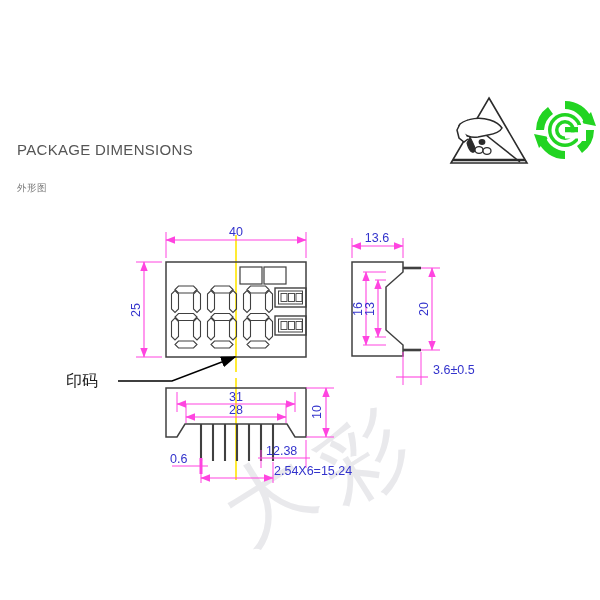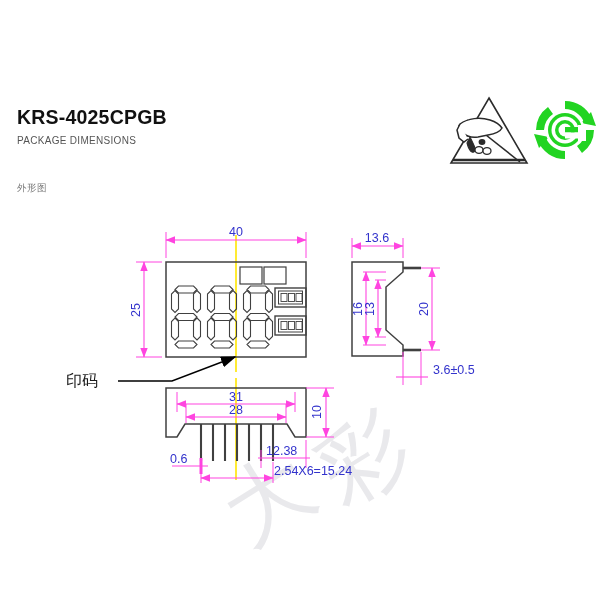--- a/index.html
+++ b/index.html
@@ -13,22 +13,22 @@
   }
   #page{position:relative;width:600px;height:600px;background:#fff;overflow:hidden;}
 
   
   .hdr{position:absolute;left:17px;top:108px;}
   .hdr-title{
     font-size:19.5px;font-weight:bold;letter-spacing:.2px;
     color:#111;line-height:1;white-space:nowrap;
   }
   .hdr-sub{
-    position:absolute;left:17px;top:135px;
-    font-size:10px;color:#555;letter-spacing:.3px;white-space:nowrap;
+    position:absolute;left:17px;top:141px;
+    font-size:15px;color:#555;letter-spacing:.3px;white-space:nowrap;
   }
   .hdr-cn{
     position:absolute;left:17px;top:154px;
     font-size:9.5px;color:#777;letter-spacing:.5px;white-space:nowrap;margin-top:28px;
   }
 
   
   .sym{position:absolute;}
   #esd-symbol{left:448px;top:94px;width:82px;height:76px;}
   #rohs-symbol{left:534px;top:99px;width:62px;height:62px;}
@@ -51,23 +51,20 @@
 </head>
 <body>
 
 <div id="page">
 
   <div id="watermark">
     <div class="wm-char" style="left:0px;top:30px;transform:rotate(-32deg);">大</div>
     <div class="wm-char" style="left:95px;top:-10px;transform:rotate(-32deg);">彩</div>
   </div>
 
-  <div class="hdr">
-    <div class="hdr-title">KRS-4025CPGB</div>
-  </div>
   <div class="hdr-sub">PACKAGE DIMENSIONS</div>
   <div class="hdr-cn">外形图</div>
 
   <svg class="sym" id="esd-symbol" viewBox="0 0 82 76">
 
     <path d="M41 4 L79 69 L3 69 Z" fill="none" stroke="#2b2b2b" stroke-width="1.6"></path>
 
     <path d="M5 66 L77 66" stroke="#2b2b2b" stroke-width="2.4" fill="none"></path>
 
     <path d="M19 26 L72 68" stroke="#2b2b2b" stroke-width="1.5" fill="none"></path>

